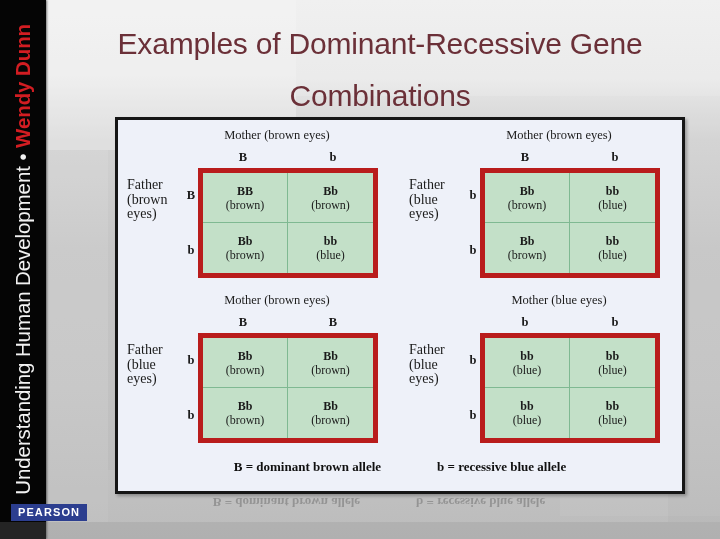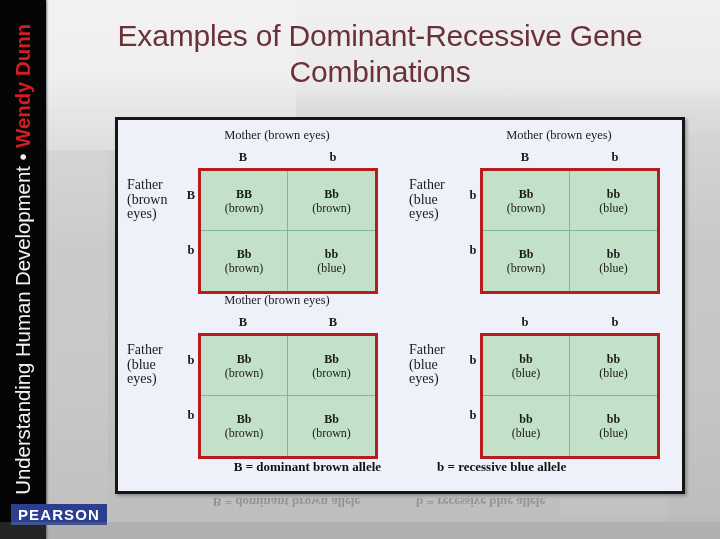--- a/index.html
+++ b/index.html
@@ -66,37 +66,37 @@
   .sep-dot { color: #f2f2f2; }
   .author-name { color: #d21d22; font-weight: bold; }
 
   #pearson-logo {
     position: absolute;
     left: 11px;
     top: 504px;
     padding: 3px 7px 3px 7px;
     background: #2c3e8f;
     color: #ffffff;
-    font-size: 15px;
+    font-size: 11px;
     font-weight: bold;
     letter-spacing: 1.1px;
     font-family: "Liberation Sans", sans-serif;
     line-height: 1;
   }
 
   
   #title {
     position: absolute;
     left: 56px;
     top: 18px;
     width: 648px;
     text-align: center;
     color: #6b3038;
     font-size: 30px;
-    line-height: 36px;
+    line-height: 52px;
     font-family: "Liberation Sans", sans-serif;
     font-weight: normal;
     letter-spacing: -0.2px;
   }
 
   
   #figure-panel {
     position: absolute;
     left: 94px;
     top: 117px;
@@ -178,25 +178,25 @@
     display: flex;
     align-items: center;
     justify-content: center;
   }
 
   .square {
     position: absolute;
     left: 80px;
     top: 48px;
     right: 22px;
-    height: 126px;
+    height: 110px;
     display: grid;
     grid-template-columns: 1fr 1fr;
     grid-template-rows: 1fr 1fr;
-    border: 3px solid #b91c1c;
+    border: 5px solid #b91c1c;
     background: #c3e0c8;
     box-sizing: border-box;
   }
   .cell {
     border-right: 1px solid #7fb992;
     border-bottom: 1px solid #7fb992;
     display: flex;
     flex-direction: column;
     align-items: center;
     justify-content: center;
@@ -384,20 +384,21 @@
             <span class="pheno">(brown)</span>
           </div>
           <div class="cell">
             <span class="geno">Bb</span>
             <span class="pheno">(brown)</span>
           </div>
         </div>
       </div>
 
       <div class="punnett">
+        <div class="mother-label">Mother (blue eyes)</div>
         <div class="col-letters">
           <span>b</span>
           <span>b</span>
         </div>
         <div class="father-label">Father (blue eyes)</div>
         <div class="row-letters">
           <span>b</span>
           <span>b</span>
         </div>
         <div class="square">

